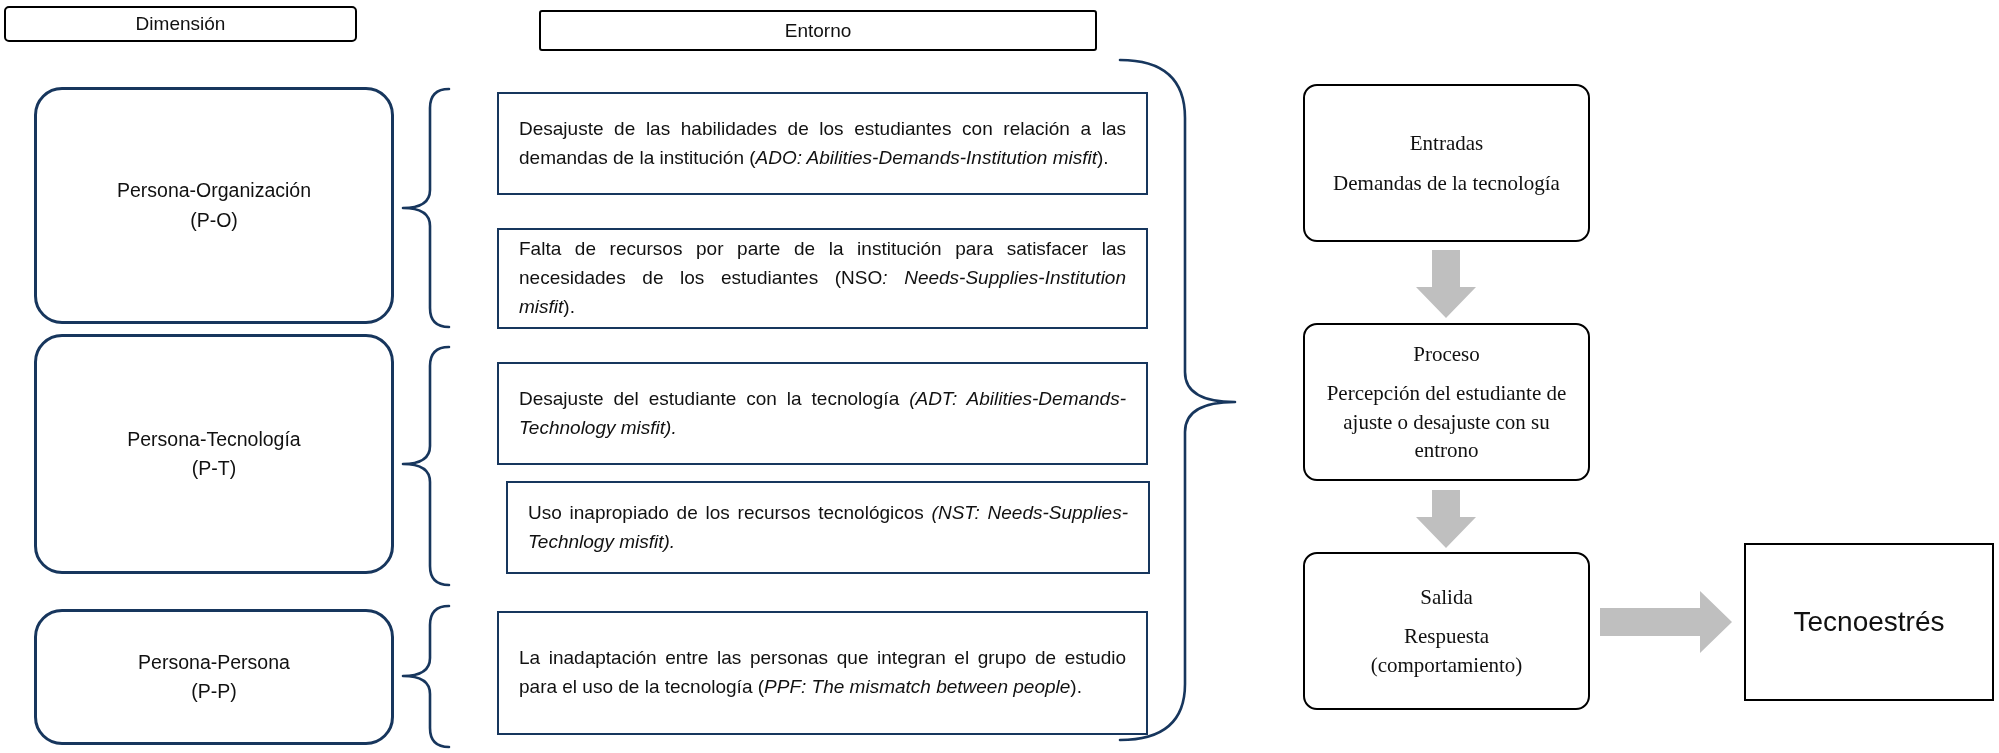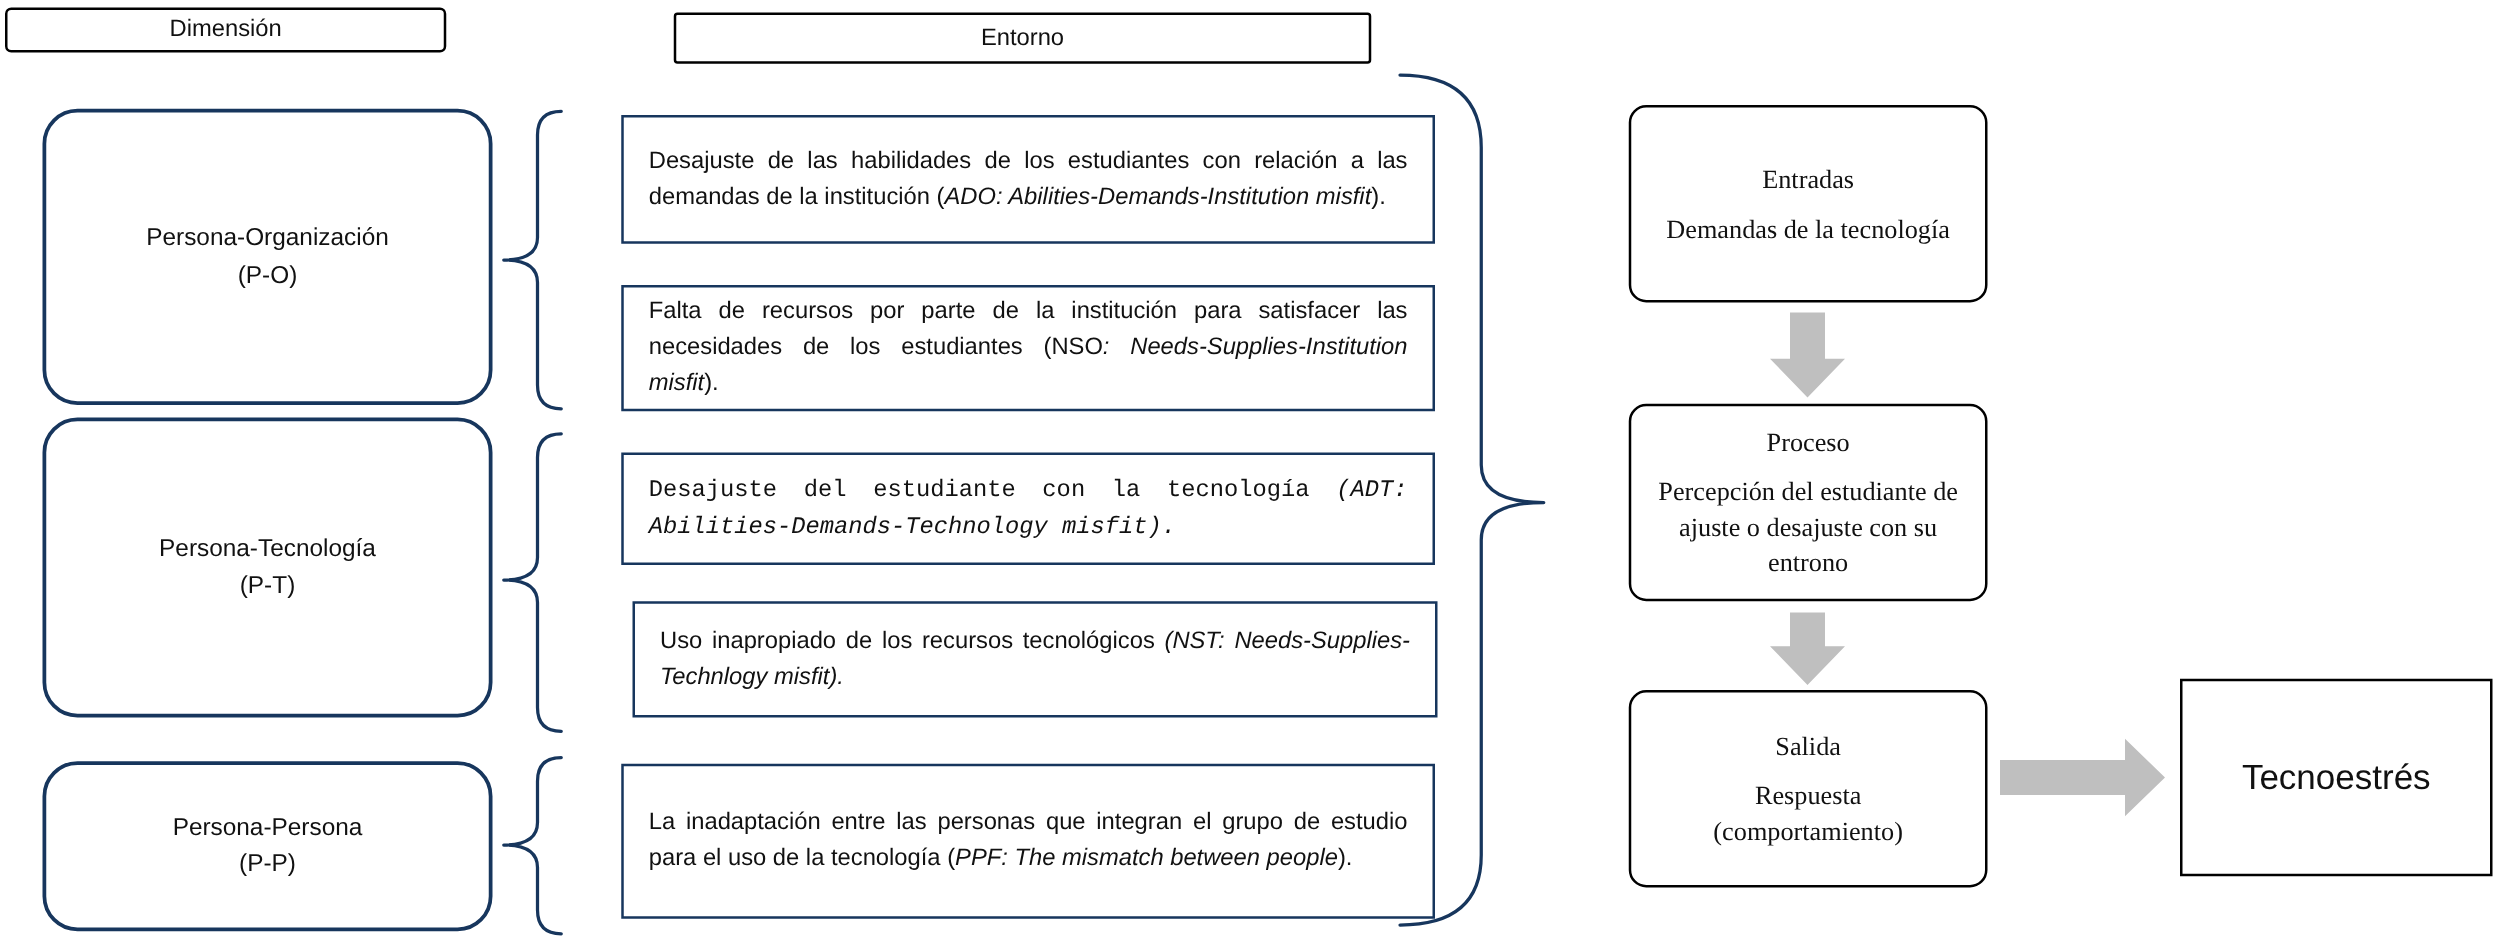--- a/index.html
+++ b/index.html
@@ -51,21 +51,21 @@
     left:497px; width:651px;
     background:#fff;
     border:2.5px solid #17365D;
     display:flex; align-items:center;
     padding:10px 20px;
     font-size:19px; line-height:1.52;
   }
   .misfit-box p { width:100%; text-align:justify; }
   .mis1 { top:92px;  height:103px; }
   .mis2 { top:228px; height:101px; }
-  .mis3 { top:362px; height:90px;font-family:Liberation Mono, monospace; }
+  .mis3 { top:362px; height:103px; }
   .mis4 { top:481px; height:93px; left:506px; width:644px; }
   .mis5 { top:611px; height:124px; }
 
   .flow-box {
     position:absolute;
     left:1303px; width:287px; height:158px;
     background:#fff;
     border:2.5px solid #000;
     border-radius:14px;
     display:flex; flex-direction:column; align-items:center; justify-content:center;

